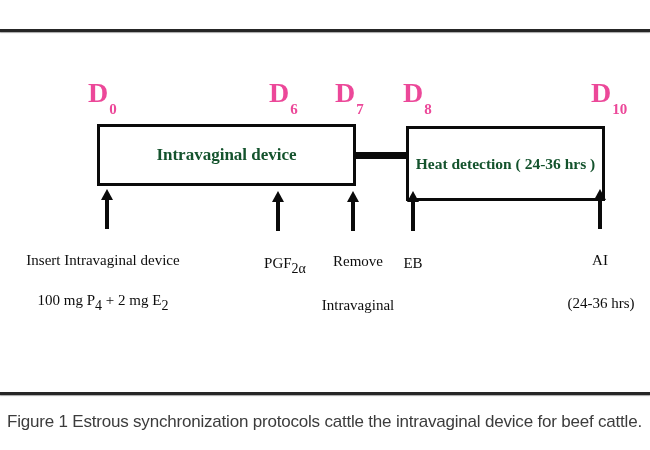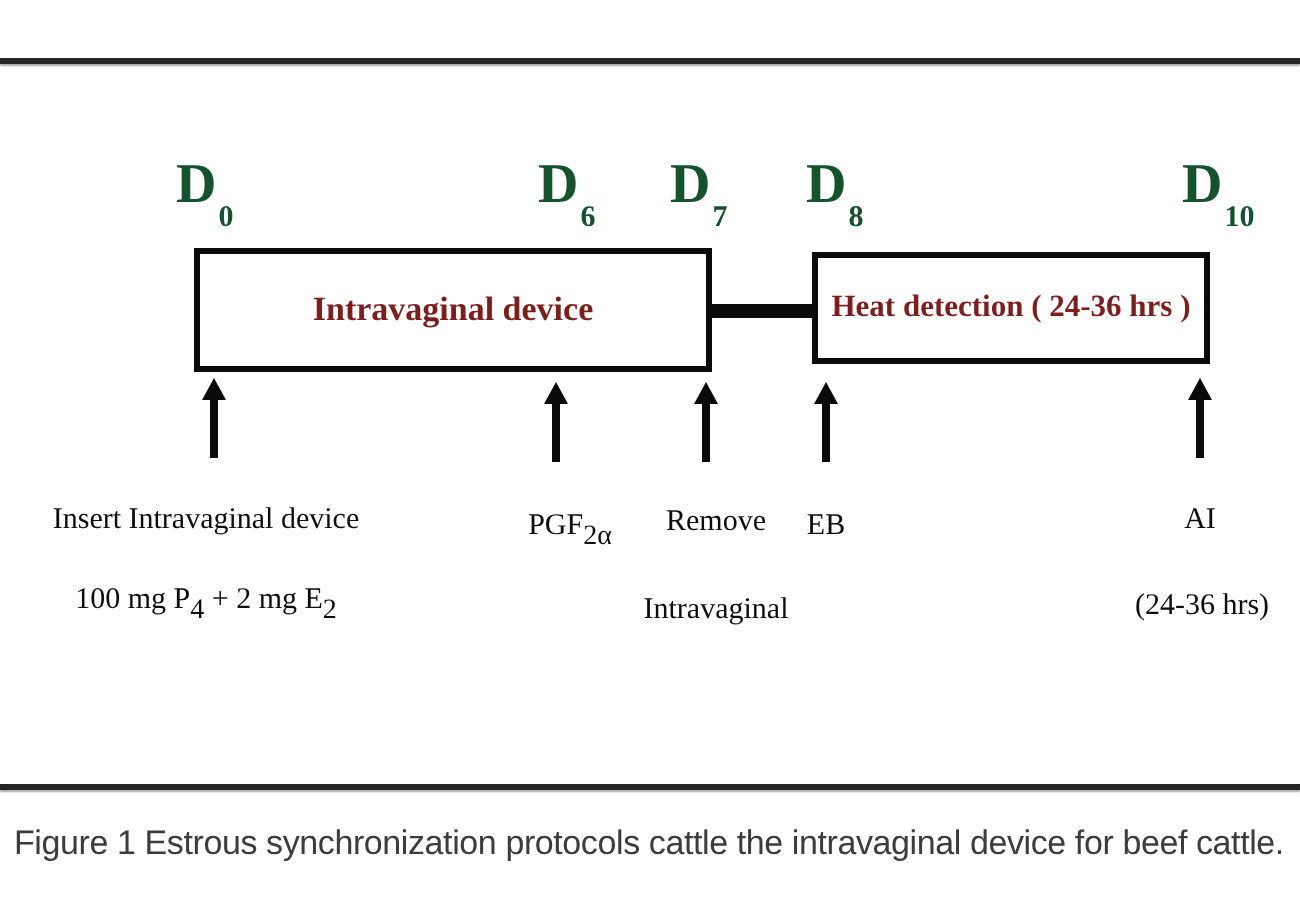--- a/index.html
+++ b/index.html
@@ -14,42 +14,42 @@
 
   .rule {
     position: absolute; left: 0; width: 650px; height: 3px;
     background: #262626;
   }
   .rule-top { top: 29px; box-shadow: 0 1px 1px rgba(0,0,0,.35); }
   .rule-bottom { top: 392px; box-shadow: 0 1px 1px rgba(0,0,0,.35); }
 
   .day {
     position: absolute; top: 79px;
-    font-weight: bold; font-size: 28px; color: #14532d;
+    font-weight: bold; font-size: 28px; color: #ec4899;
     font-family: "Liberation Serif", serif;
     white-space: nowrap; line-height: 1;
   }
   .day .sub {
     display: inline-block; font-size: 15px;
     transform: translateY(12px); margin-left: 1px;
   }
   .day-0  { left: 88px; }
   .day-6  { left: 269px; }
   .day-7  { left: 335px; }
   .day-8  { left: 403px; }
   .day-10 { left: 591px; }
 
   .proto-box {
     position: absolute; border: 3px solid #0a0a0a; background: #ffffff;
     display: flex; align-items: center; justify-content: center;
-    font-weight: bold; color: #7f1d1d; text-align: left;
+    font-weight: bold; color: #14532d; text-align: left;
     box-sizing: border-box;
   }
   .box-device { left: 97px;  top: 124px; width: 259px; height: 62px; font-size: 17px; }
-  .box-heat   { left: 406px; top: 126px; width: 199px; height: 56px; font-size: 15.5px; }
+  .box-heat   { left: 406px; top: 126px; width: 199px; height: 75px; font-size: 15.5px; }
 
   .connector {
     position: absolute; left: 354px; top: 152px; width: 54px; height: 7px;
     background: #0a0a0a;
   }
 
   .arrow {
     position: absolute; top: 189px; width: 14px;
     display: flex; flex-direction: column; align-items: center;
   }

